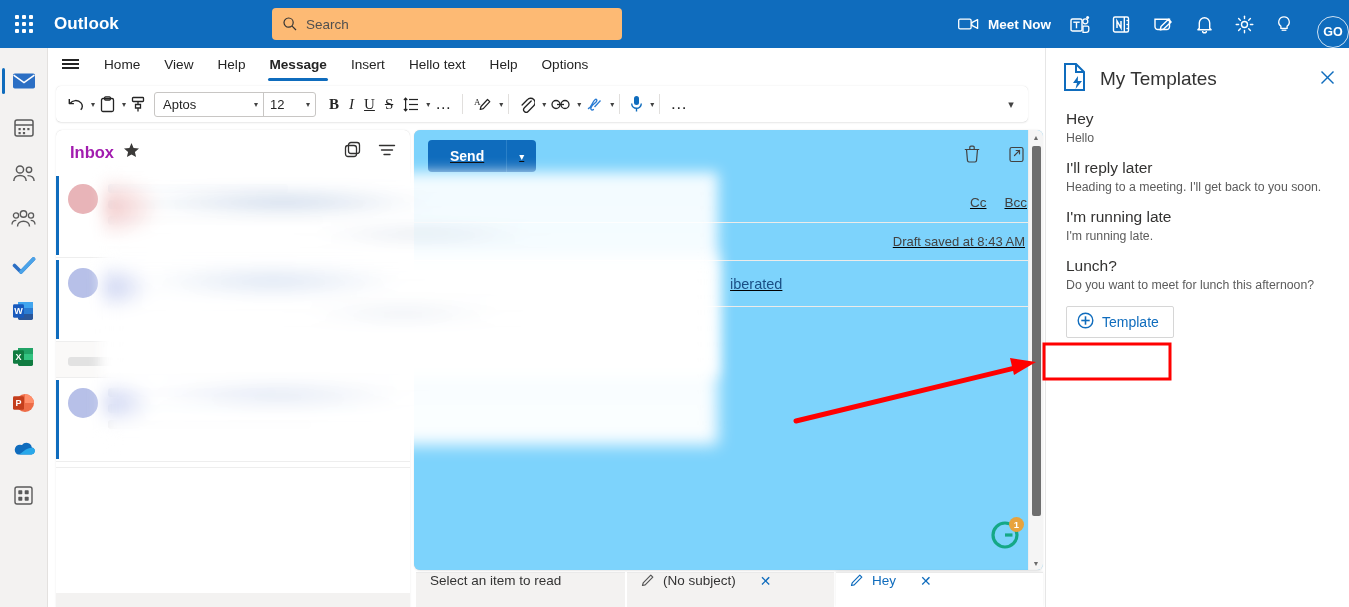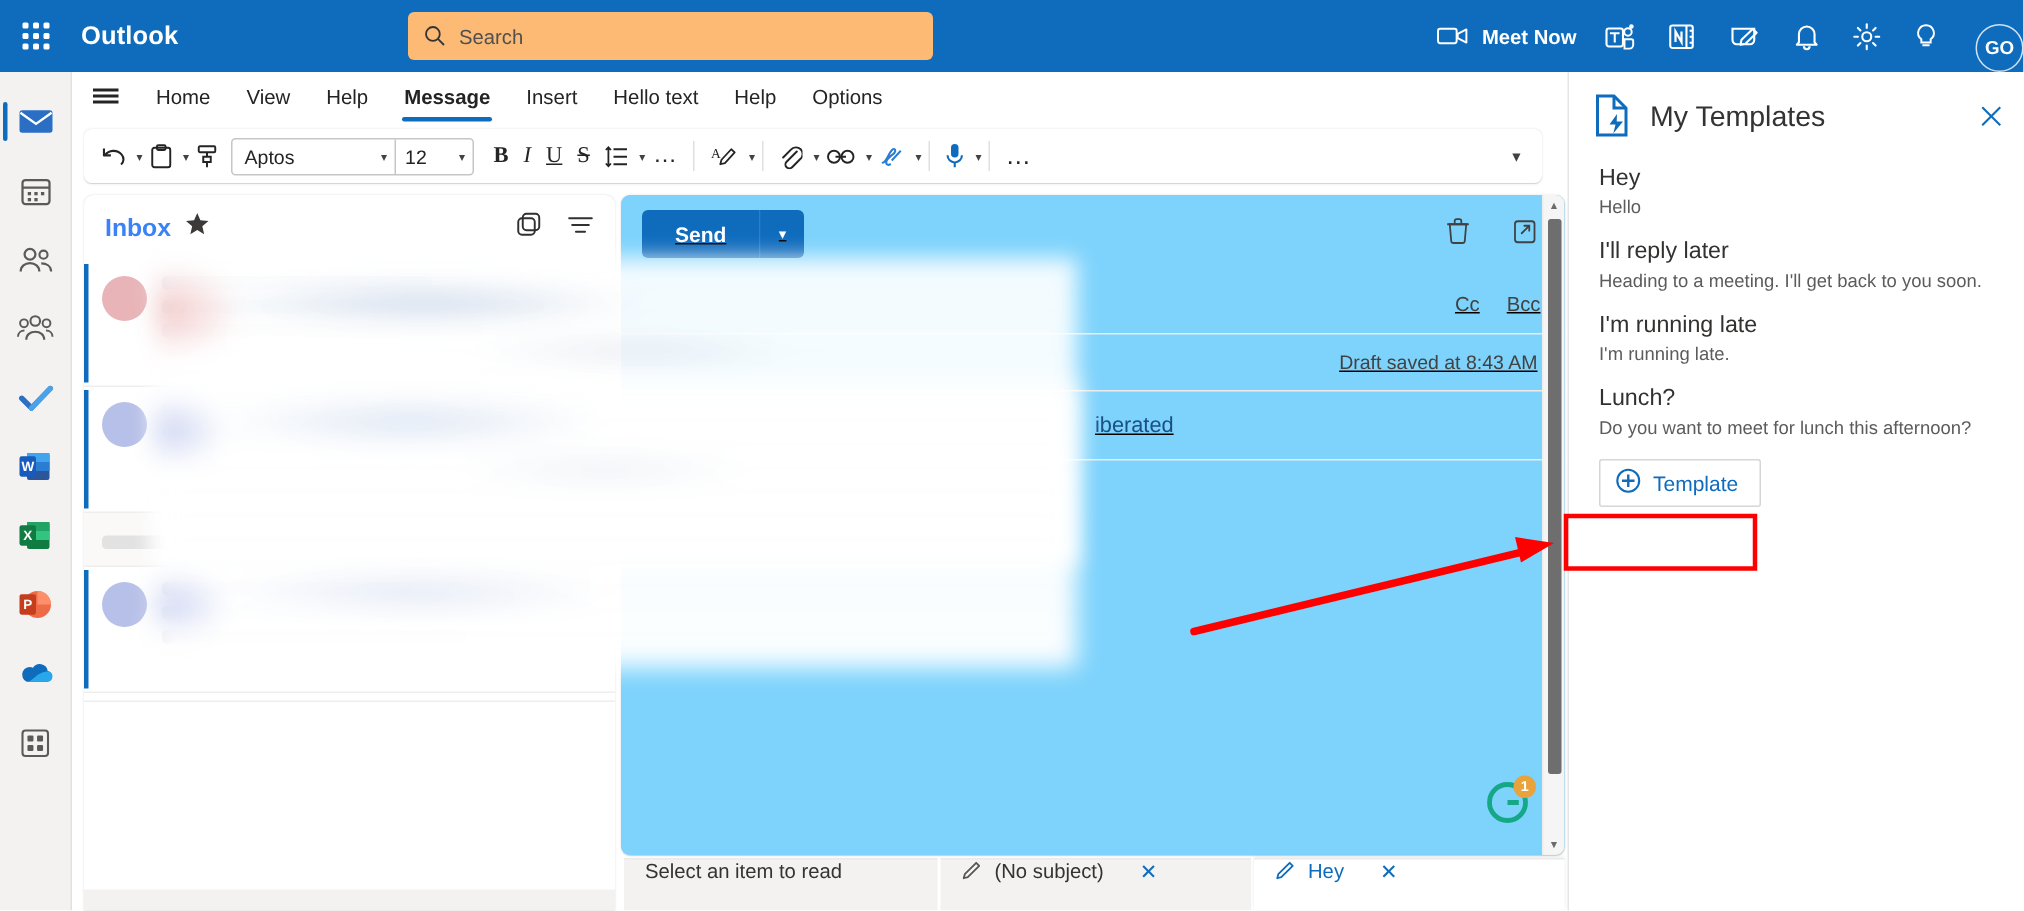--- a/index.html
+++ b/index.html
@@ -106,21 +106,21 @@
   .tb-collapse { position: absolute; right: 6px; top: 0; height: 36px; width: 24px; display: flex; align-items: center; justify-content: center; cursor: pointer;}
 
   
   .listpane {
     position: absolute; left: 56px; top: 130px; width: 354px; height: 477px;
     background: #fff; border-radius: 6px 6px 0 0;
     box-shadow: 0 .6px 1.8px rgba(0,0,0,.10), 0 .1px .5px rgba(0,0,0,.12);
     overflow: hidden;
   }
   .list-head { height: 44px; display: flex; align-items: center; padding: 0 14px; }
-  .list-title { font-size: 16.5px; color: #3b82f6; font-weight: 600; }
+  .list-title { font-size: 16.5px; color: #a21caf; font-weight: 600; }
   .star { margin-left: 9px; }
   .list-head-right { margin-left: auto; display: flex; align-items: center; gap: 16px; }
   .msgrow { height: 84px; border-bottom: 1px solid #eeeeee; position: relative; display: flex; padding: 10px 12px; cursor: pointer;}
   .msgrow.unread::before { content:""; position:absolute; left:0; top:2px; bottom:2px; width:3px; background:#0f6cbd; }
   .msgrow.group { height: 36px; background: #faf9f8; }
   .msg-avatar { width: 30px; height: 30px; border-radius: 50%; flex: 0 0 30px; margin-right: 10px;}
   .msg-body { flex: 1; }
   .blurline { height: 9px; border-radius: 3px; margin-bottom: 7px; background: #dfe6ee; }
 
   

